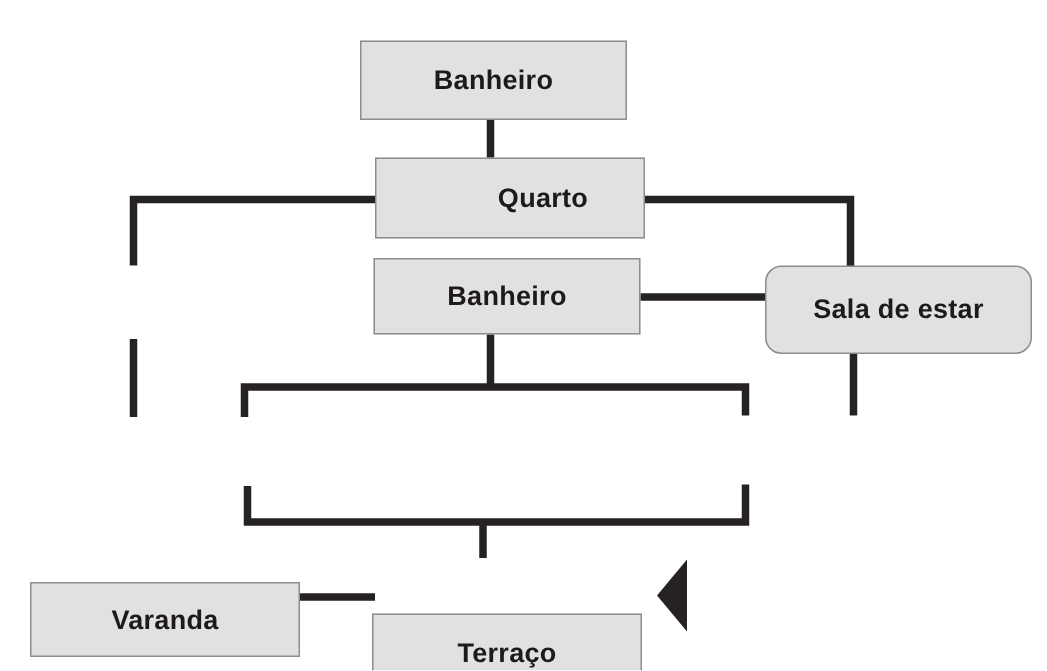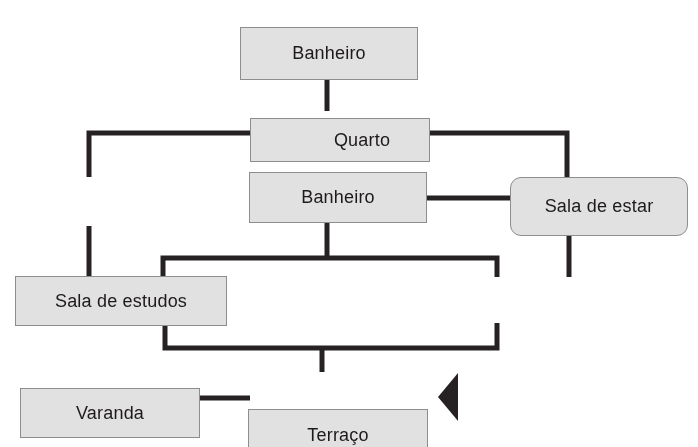--- a/index.html
+++ b/index.html
@@ -27,21 +27,21 @@
   }
   .edges polygon{fill:var(--line);stroke:none;}
   .node{
     position:absolute;
     box-sizing:border-box;
     background:var(--node-fill);
     border:1.5px solid var(--node-border);
     display:flex;
     align-items:center;
     justify-content:center;
-    font-weight:normal;
+    font-weight:bold;
     font-size:18px;
     color:var(--text);
     letter-spacing:0.2px;
   }
 </style>
 </head>
 <body>
 
 <div class="canvas">
 
@@ -69,36 +69,33 @@
 
     <line x1="199" y1="398" x2="250" y2="398"></line>
 
     <polygon points="438,397 458,373 458,421"></polygon>
   </svg>
 
   <div class="node" style="left:240px;top:27px;width:178px;height:53px;">
     <span>Banheiro</span>
   </div>
 
-  <div class="node" style="left:250px;top:118px;width:180px;height:44px;padding-left:44px;">
+  <div class="node" style="left:250px;top:105px;width:180px;height:54px;padding-left:44px;">
     <span>Quarto</span>
   </div>
 
 
   <div class="node" style="left:249px;top:172px;width:178px;height:51px;">
     <span>Banheiro</span>
   </div>
 
   <div class="node" style="left:510px;top:177px;width:178px;height:59px;border-radius:11px;">
     <span>Sala de estar</span>
   </div>
 
-  <div class="node" style="left:15px;top:276px;width:212px;height:50px;">
-    <span>Sala de estudos</span>
-  </div>
 
 
   <div class="node" style="left:20px;top:372px;width:180px;height:50px;margin-top:16px;">
     <span>Varanda</span>
   </div>
 
   <div class="node" style="left:248px;top:370px;width:180px;height:52px;margin-top:39px;">
     <span>Terraço</span>
   </div>
 

